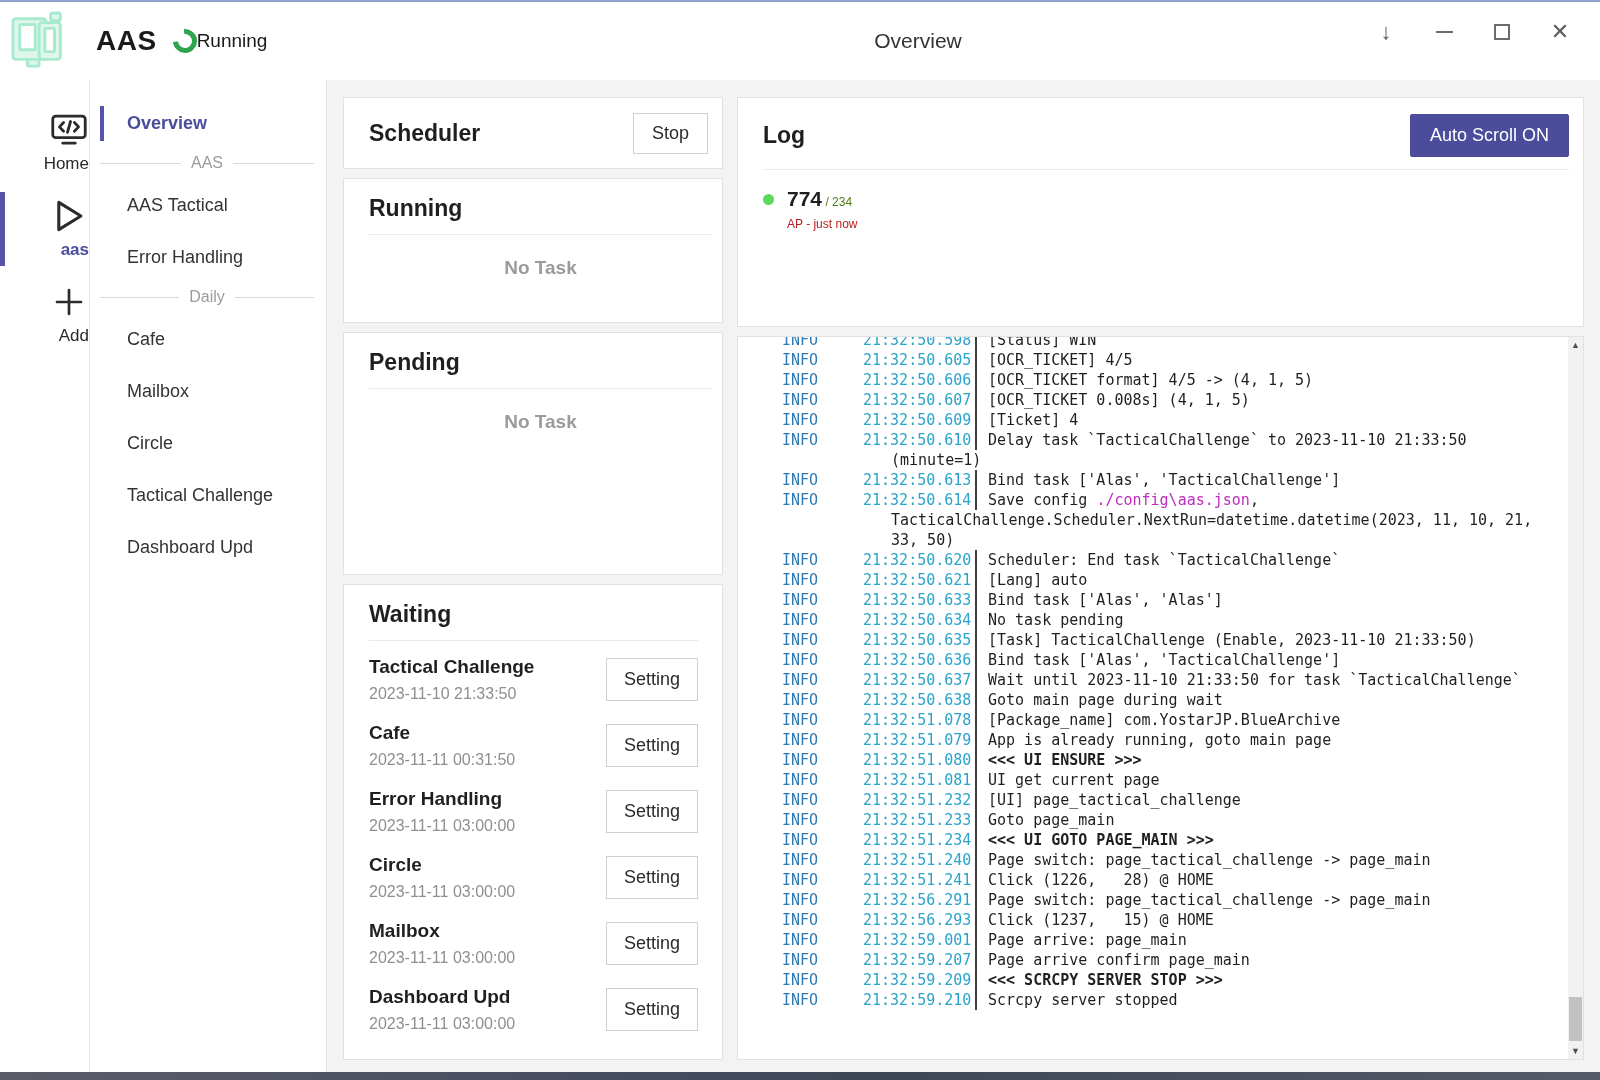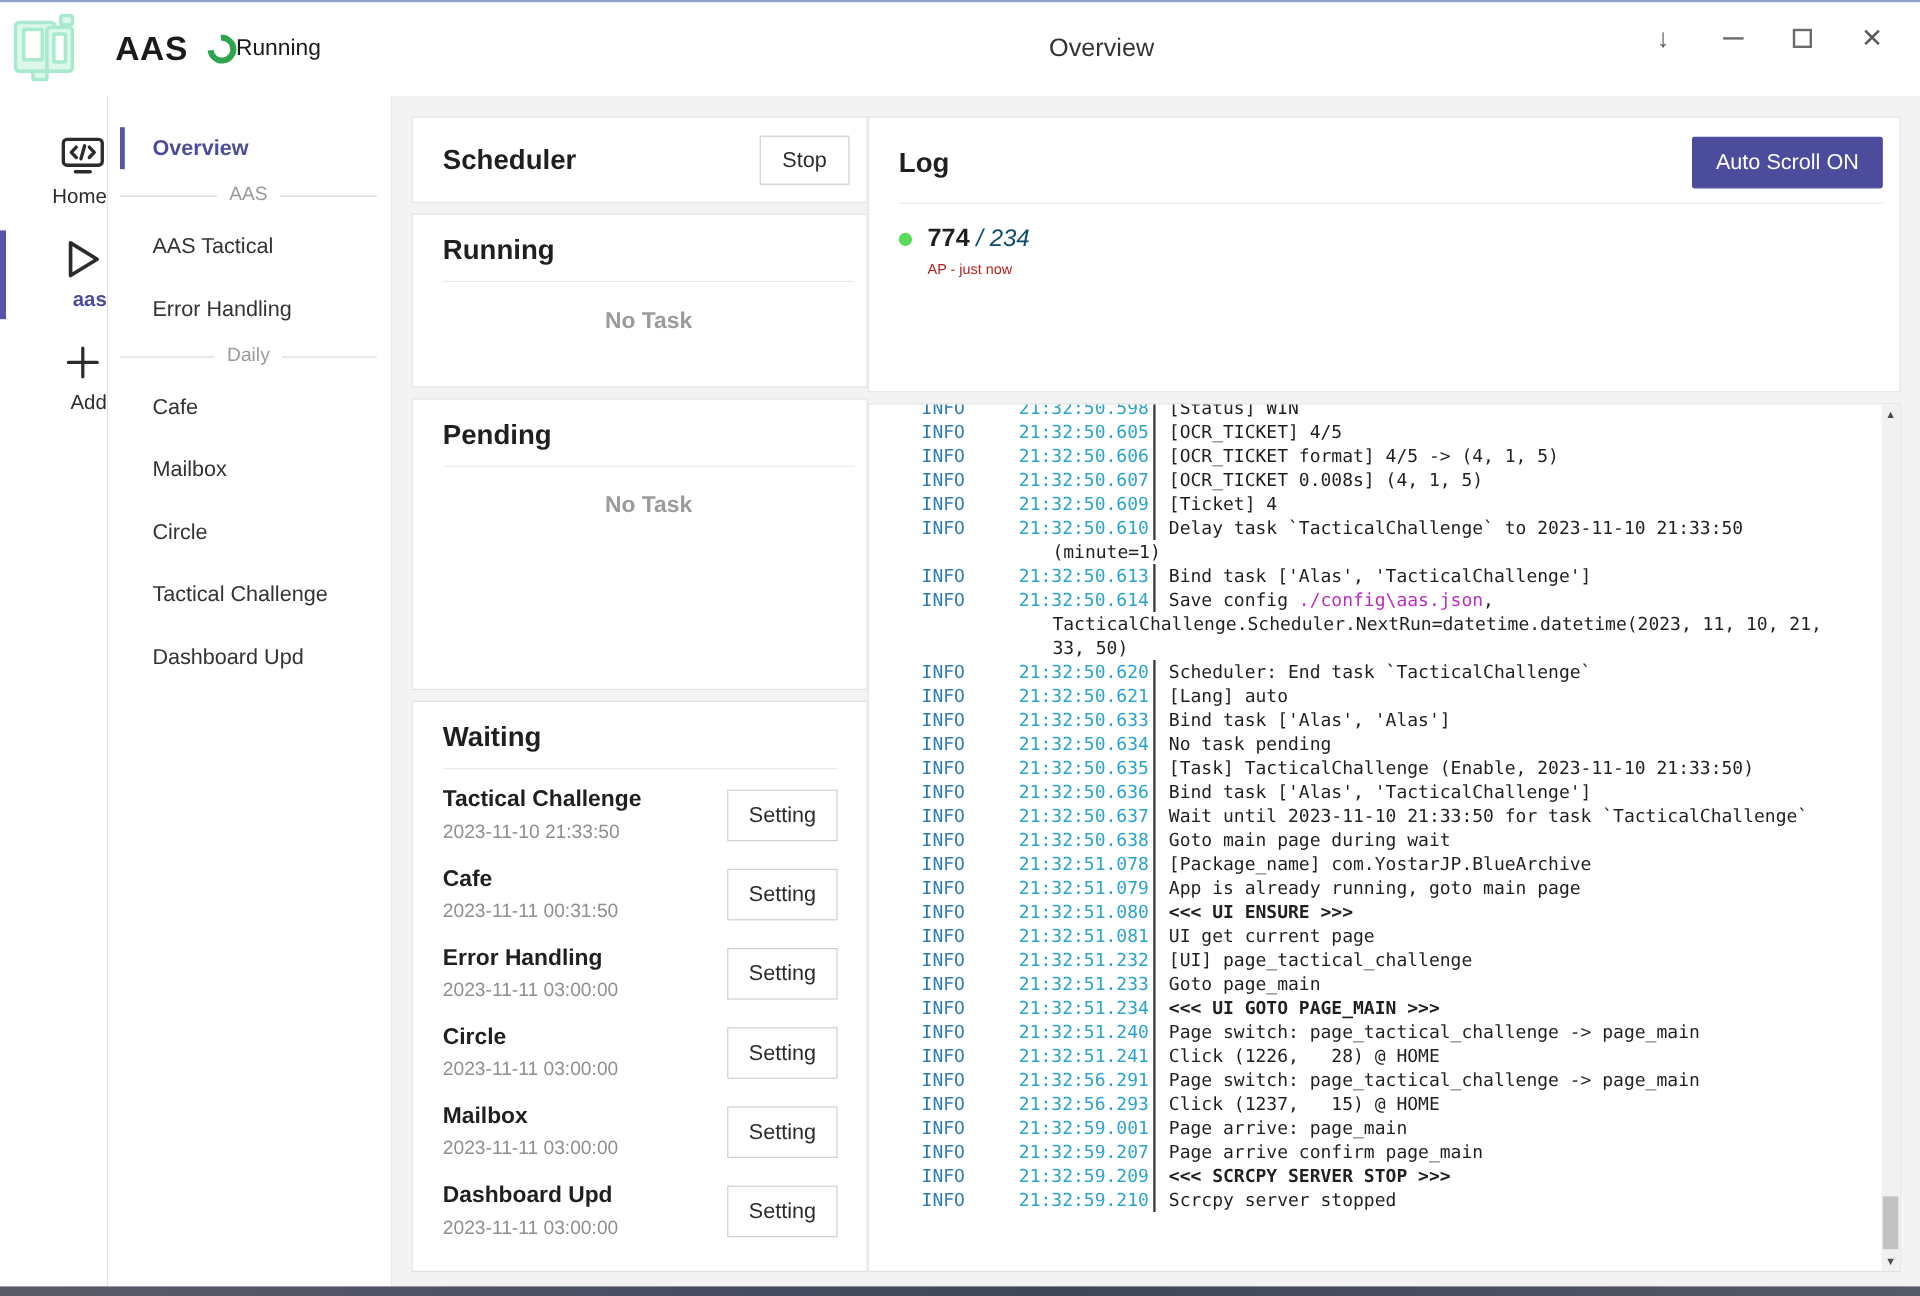--- a/index.html
+++ b/index.html
@@ -38,21 +38,21 @@
 
   
   .nav { flex:0 0 237px; border-right:1px solid #e4e4e4; padding-top:22px; background:#fff; }
   .nav-item { position:relative; padding:11px 0 11px 37px; font-size:18px; color:#333; cursor:pointer; margin-bottom:9px; }
   .nav-item.active { color:#4c4c9d; font-weight:bold; }
   .nav-item.active::before { content:""; position:absolute; left:10px; top:4px; bottom:4px; width:4px; background:#5454a8; }
   .nav-divider { display:flex; align-items:center; margin:4px 12px 12px 10px; color:#9b9b9b; font-size:16px; gap:10px; }
   .nav-divider::before, .nav-divider::after { content:""; flex:1; height:1px; background:#d9d9d9; }
 
   
-  .main { flex:1; background:#f3f3f4; padding:17px 16px 12px 16px; display:flex; min-height:0; }
+  .main { flex:1; background:#f3f3f4; padding:17px 16px 12px 16px; display:flex; gap:14px; min-height:0; }
   .card { background:#fff; border:1px solid #e1e1e1;padding-left:32px; }
   .col-left  { flex:0 0 380px; display:flex; flex-direction:column; gap:9px; min-height:0; }
   .col-right { flex:1; display:flex; flex-direction:column; gap:9px; min-height:0; }
 
   .card-title { font-size:23px; font-weight:bold; color:#1f1f1f; }
   .card-hr { border:none; border-top:1px solid #ebebeb; margin:12px 0 0 0; }
 
   
   .scheduler { flex:0 0 72px; display:flex; align-items:center; justify-content:space-between; padding:0 14px 0 25px; }
   .btn-plain { background:#fff; border:1px solid #cfcfcf; color:#2b2b2b; font-size:18px;
@@ -73,21 +73,21 @@
 
   
   .log-head { flex:0 0 230px; padding:16px 14px 0 25px; }
   .log-head-top { display:flex; align-items:center; justify-content:space-between; }
   .btn-accent { background:#4c4c9d; border:1px solid #4c4c9d; color:#fff; font-size:18px;
                 padding:10px 19px; cursor:pointer; border-radius:2px; font-family:inherit; }
   .stats { display:flex; margin-top:17px; }
   .stat { width:197px; display:flex; gap:13px; }
   .stat-dot { width:11px; height:11px; border-radius:50%; margin-top:7px; flex:0 0 11px; }
   .stat-value { font-size:21px; font-weight:bold; color:#1f1f1f; }
-  .stat-total { font-size:20px; font-weight:normal; color:#0c4a6e;font-style:italic; }
+  .stat-total { font-size:12px; font-weight:normal; color:#4d7c0f; }
   .stat-label { font-size:12px; color:#b91c1c; margin-top:6px; }
 
   
   .log-console { flex:1; min-height:0; display:flex; overflow:hidden; position:relative; }
   .log-body { flex:1; overflow:hidden; padding:0 0 0 12px; }
   .log-lines { margin-top:-7px; }
   .log-row { display:flex; align-items:stretch; font-family:"DejaVu Sans Mono", monospace;
              font-size:15px; line-height:20px; white-space:pre; color:#1f1f1f; }
   .log-level { flex:0 0 81px; color:#2d7bb5; }
   .log-time  { flex:0 0 112px; color:#2ba3cb; }

